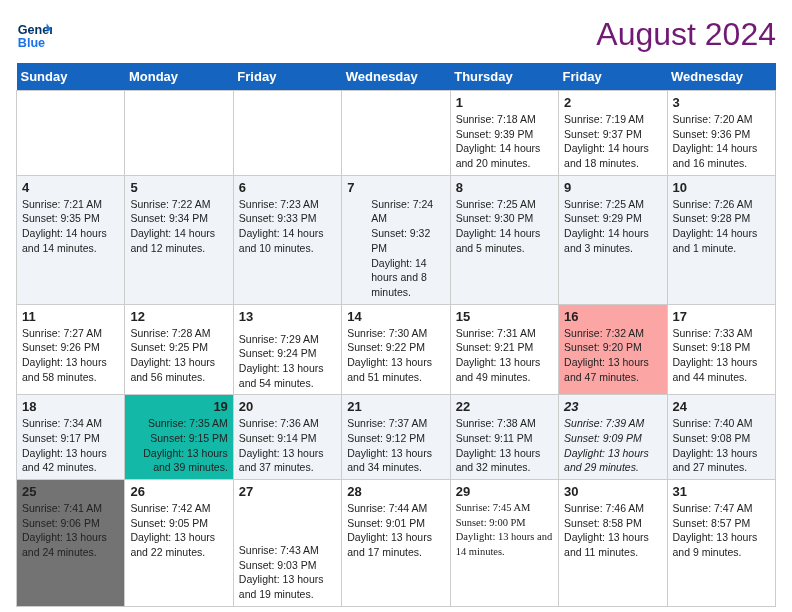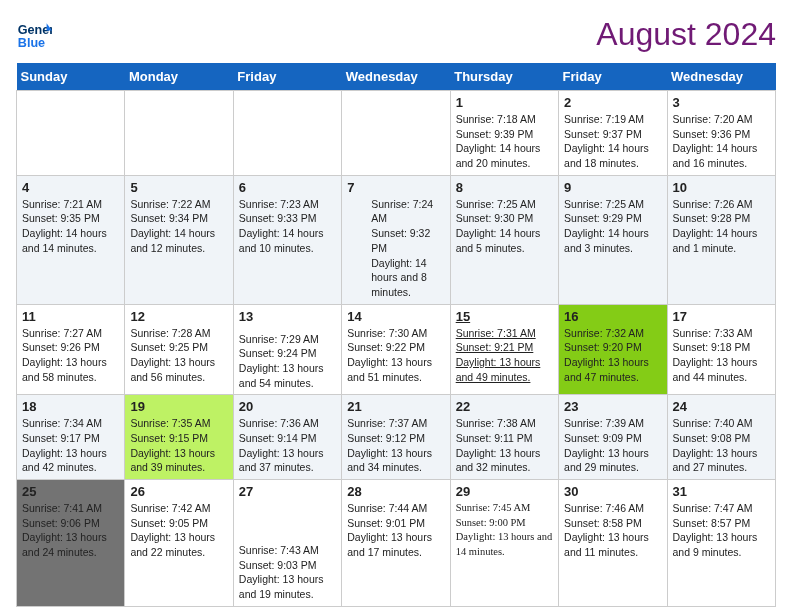--- a/index.html
+++ b/index.html
@@ -206,47 +206,47 @@
           <div class="day-info" style="white-space: pre-line; margin-top: 8px;">Sunrise: 7:29 AM
 Sunset: 9:24 PM
 Daylight: 13 hours and 54 minutes.</div>
         </td>
         <td class="has-data" style="background: rgb(255, 255, 255);">
           <span class="day-number">14</span>
           <div class="day-info" style="white-space: pre-line;">Sunrise: 7:30 AM
 Sunset: 9:22 PM
 Daylight: 13 hours and 51 minutes.</div>
         </td>
-        <td class="has-data" style="background: rgb(255, 255, 255); text-decoration: underline;">
+        <td class="has-data" style="background: rgb(255, 255, 255);">
           <span class="day-number">15</span>
           <div class="day-info" style="white-space: pre-line;">Sunrise: 7:31 AM
 Sunset: 9:21 PM
 Daylight: 13 hours and 49 minutes.</div>
         </td>
-        <td class="has-data" style="background: #84cc16;">
+        <td class="has-data" style="background: #fca5a5;">
           <span class="day-number">16</span>
           <div class="day-info" style="white-space: pre-line;">Sunrise: 7:32 AM
 Sunset: 9:20 PM
 Daylight: 13 hours and 47 minutes.</div>
         </td>
         <td class="has-data" style="background: rgb(255, 255, 255);">
           <span class="day-number">17</span>
           <div class="day-info" style="white-space: pre-line;">Sunrise: 7:33 AM
 Sunset: 9:18 PM
 Daylight: 13 hours and 44 minutes.</div>
         </td>
       </tr>
       <tr>
         <td class="has-data" style="background: rgb(240, 244, 248);">
           <span class="day-number">18</span>
           <div class="day-info" style="white-space: pre-line;">Sunrise: 7:34 AM
 Sunset: 9:17 PM
 Daylight: 13 hours and 42 minutes.</div>
         </td>
-        <td class="has-data" style="background: #bef264;">
+        <td class="has-data" style="background: #14b8a6; text-align: right;">
           <span class="day-number">19</span>
           <div class="day-info" style="white-space: pre-line;">Sunrise: 7:35 AM
 Sunset: 9:15 PM
 Daylight: 13 hours and 39 minutes.</div>
         </td>
         <td class="has-data" style="background: rgb(240, 244, 248);">
           <span class="day-number">20</span>
           <div class="day-info" style="white-space: pre-line;">Sunrise: 7:36 AM
 Sunset: 9:14 PM
 Daylight: 13 hours and 37 minutes.</div>
@@ -256,21 +256,21 @@
           <div class="day-info" style="white-space: pre-line;">Sunrise: 7:37 AM
 Sunset: 9:12 PM
 Daylight: 13 hours and 34 minutes.</div>
         </td>
         <td class="has-data" style="background: rgb(240, 244, 248);">
           <span class="day-number">22</span>
           <div class="day-info" style="white-space: pre-line;">Sunrise: 7:38 AM
 Sunset: 9:11 PM
 Daylight: 13 hours and 32 minutes.</div>
         </td>
-        <td class="has-data" style="background: rgb(240, 244, 248);">
+        <td class="has-data" style="background: rgb(240, 244, 248); font-style: italic;">
           <span class="day-number">23</span>
           <div class="day-info" style="white-space: pre-line;">Sunrise: 7:39 AM
 Sunset: 9:09 PM
 Daylight: 13 hours and 29 minutes.</div>
         </td>
         <td class="has-data" style="background: rgb(240, 244, 248);">
           <span class="day-number">24</span>
           <div class="day-info" style="white-space: pre-line;">Sunrise: 7:40 AM
 Sunset: 9:08 PM
 Daylight: 13 hours and 27 minutes.</div>

